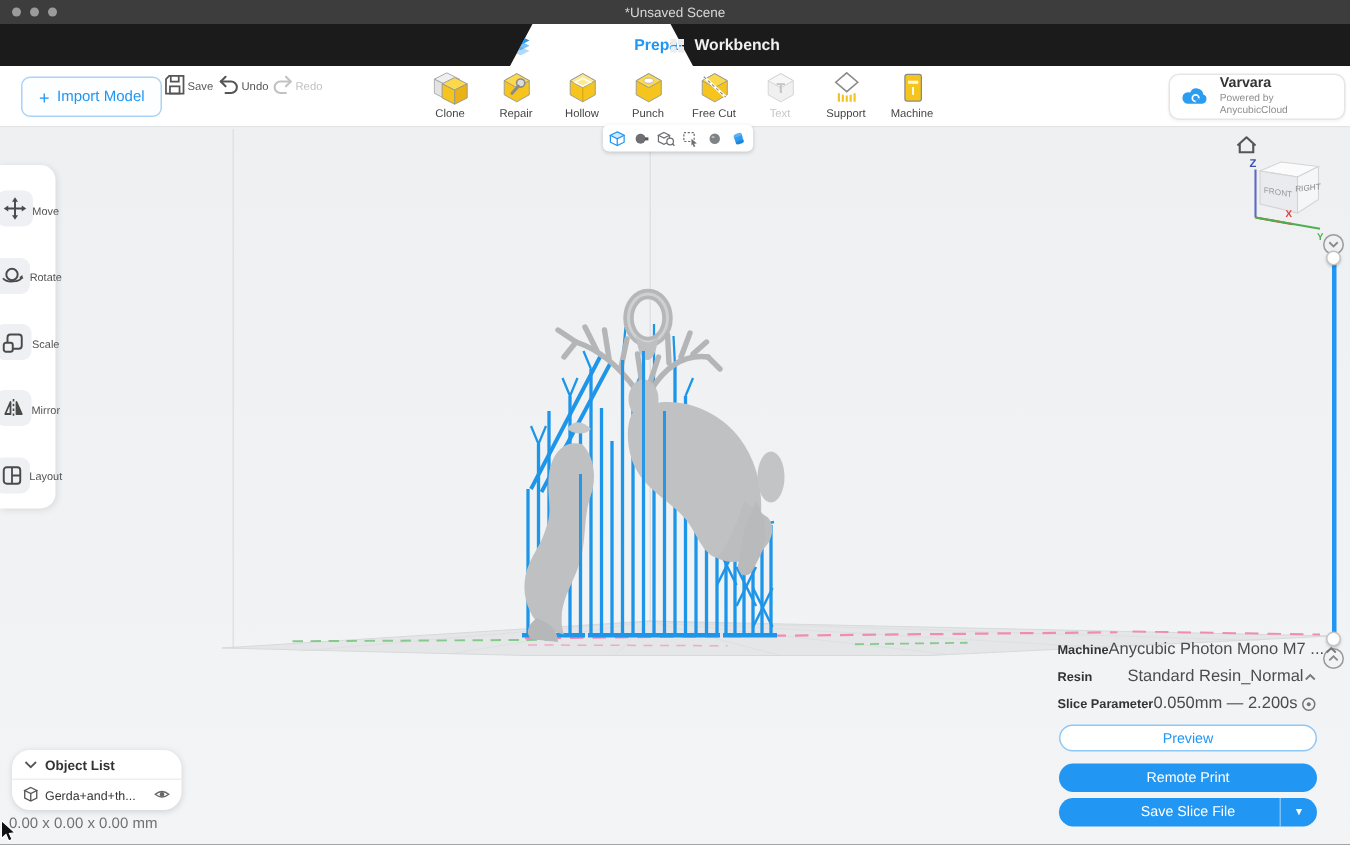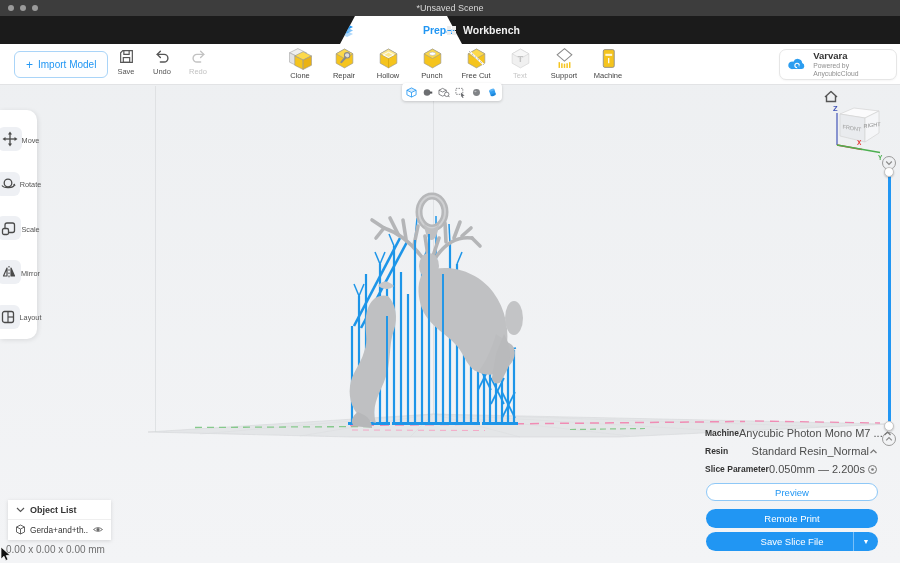--- a/index.html
+++ b/index.html
@@ -21,21 +21,21 @@
     display:flex; align-items:center; justify-content:space-between; gap:6px; }
   .tab-prepare .lbl { color:#2196f3; font-weight:bold; font-size:10.5px; }
   .tab-workbench { position:absolute; left:446px; top:0; height:28px; display:flex; align-items:center; gap:6px; }
   .tab-workbench .lbl { color:#f0f0f0; font-weight:bold; font-size:10.5px; }
   
   .toolbar { position:absolute; left:0; top:44px; width:900px; height:41px; background:#ffffff; border-bottom:1px solid #e2e3e5; }
   .import-btn { position:absolute; left:14px; top:7px; height:27px; padding:0 11px; display:flex; align-items:center; gap:5px;
     border:1px solid #a9d4f8; border-radius:6px; background:#fdfeff; color:#2196f3; font-size:10px; cursor:pointer; }
   .import-btn .plus { font-size:12px; line-height:1; }
   .actions { position:absolute; left:108px; top:4px; display:flex; }
-  .act { width:36px; display:flex; flex-direction:column; align-items:center; cursor:pointer; }
+  .act { width:36px; display:flex; flex-direction:row; align-items:center; cursor:pointer; }
   .act .cap { font-size:7.5px; color:#555; margin-top:2px; }
   .act.disabled .cap { color:#c2c2c2; }
   .tools { position:absolute; left:278px; top:3px; display:flex; }
   .tool { width:44px; display:flex; flex-direction:column; align-items:center; cursor:pointer; }
   .tool .cap { font-size:7.5px; color:#444; margin-top:1px; white-space:nowrap; }
   .tool.disabled .cap { color:#c6c6c6; }
   .account { position:absolute; left:779px; top:5px; width:118px; height:31px; background:#fff; border:1px solid #e6e6e6;
     border-radius:7px; display:flex; align-items:center; gap:6px; padding:0 7px; cursor:pointer; box-shadow:0 1px 2px rgba(0,0,0,.04); }
   .account .name { font-size:9.5px; font-weight:bold; color:#333; line-height:1.15; }
   .account .sub { font-size:6.8px; color:#8f8f8f; line-height:1.15; }
@@ -63,21 +63,21 @@
   .rp-row .lab { width:64px; font-size:8.5px; font-weight:bold; color:#333; }
   .rp-row .val { flex:1; font-size:11px; color:#4c4c4c; white-space:nowrap; }
   .rp-row .ico { margin-left:auto; display:flex; cursor:pointer; }
   .btn { position:absolute; left:706px; width:172px; height:19px; border-radius:9.5px; display:flex; align-items:center;
     justify-content:center; font-size:9.5px; cursor:pointer; }
   .btn.outline { background:#fff; border:1px solid #8ec8f7; color:#2196f3; height:18px; }
   .btn.fill { background:#2196f3; color:#fff; }
   .btn .dd { position:absolute; right:0; top:0; bottom:0; width:25px; border-left:1px solid rgba(255,255,255,.4);
     display:flex; align-items:center; justify-content:center; font-size:7px; }
   
-  .objlist { position:absolute; left:8px; top:500px; width:103px; background:#fff; border-radius:0;
+  .objlist { position:absolute; left:8px; top:500px; width:113px; background:#fff; border-radius:12px;
     box-shadow:0 1px 4px rgba(0,0,0,.13); overflow:hidden; }
   .objlist .hd { display:flex; align-items:center; gap:5px; padding:5px 8px 4px 8px; cursor:pointer; }
   .objlist .hd .t { font-size:9px; font-weight:bold; color:#333; }
   .objlist .item { display:flex; align-items:center; gap:4px; padding:4px 7px 5px 7px; border-top:1px solid #efefef; cursor:pointer; }
   .objlist .item .n { flex:1; font-size:8.3px; color:#333; white-space:nowrap; overflow:hidden; }
   .dims { position:absolute; left:6px; top:544px; font-size:10px; color:#707070; }
   .cursor { position:absolute; left:0px; top:547px; }
 </style>
 </head>
 <body>

